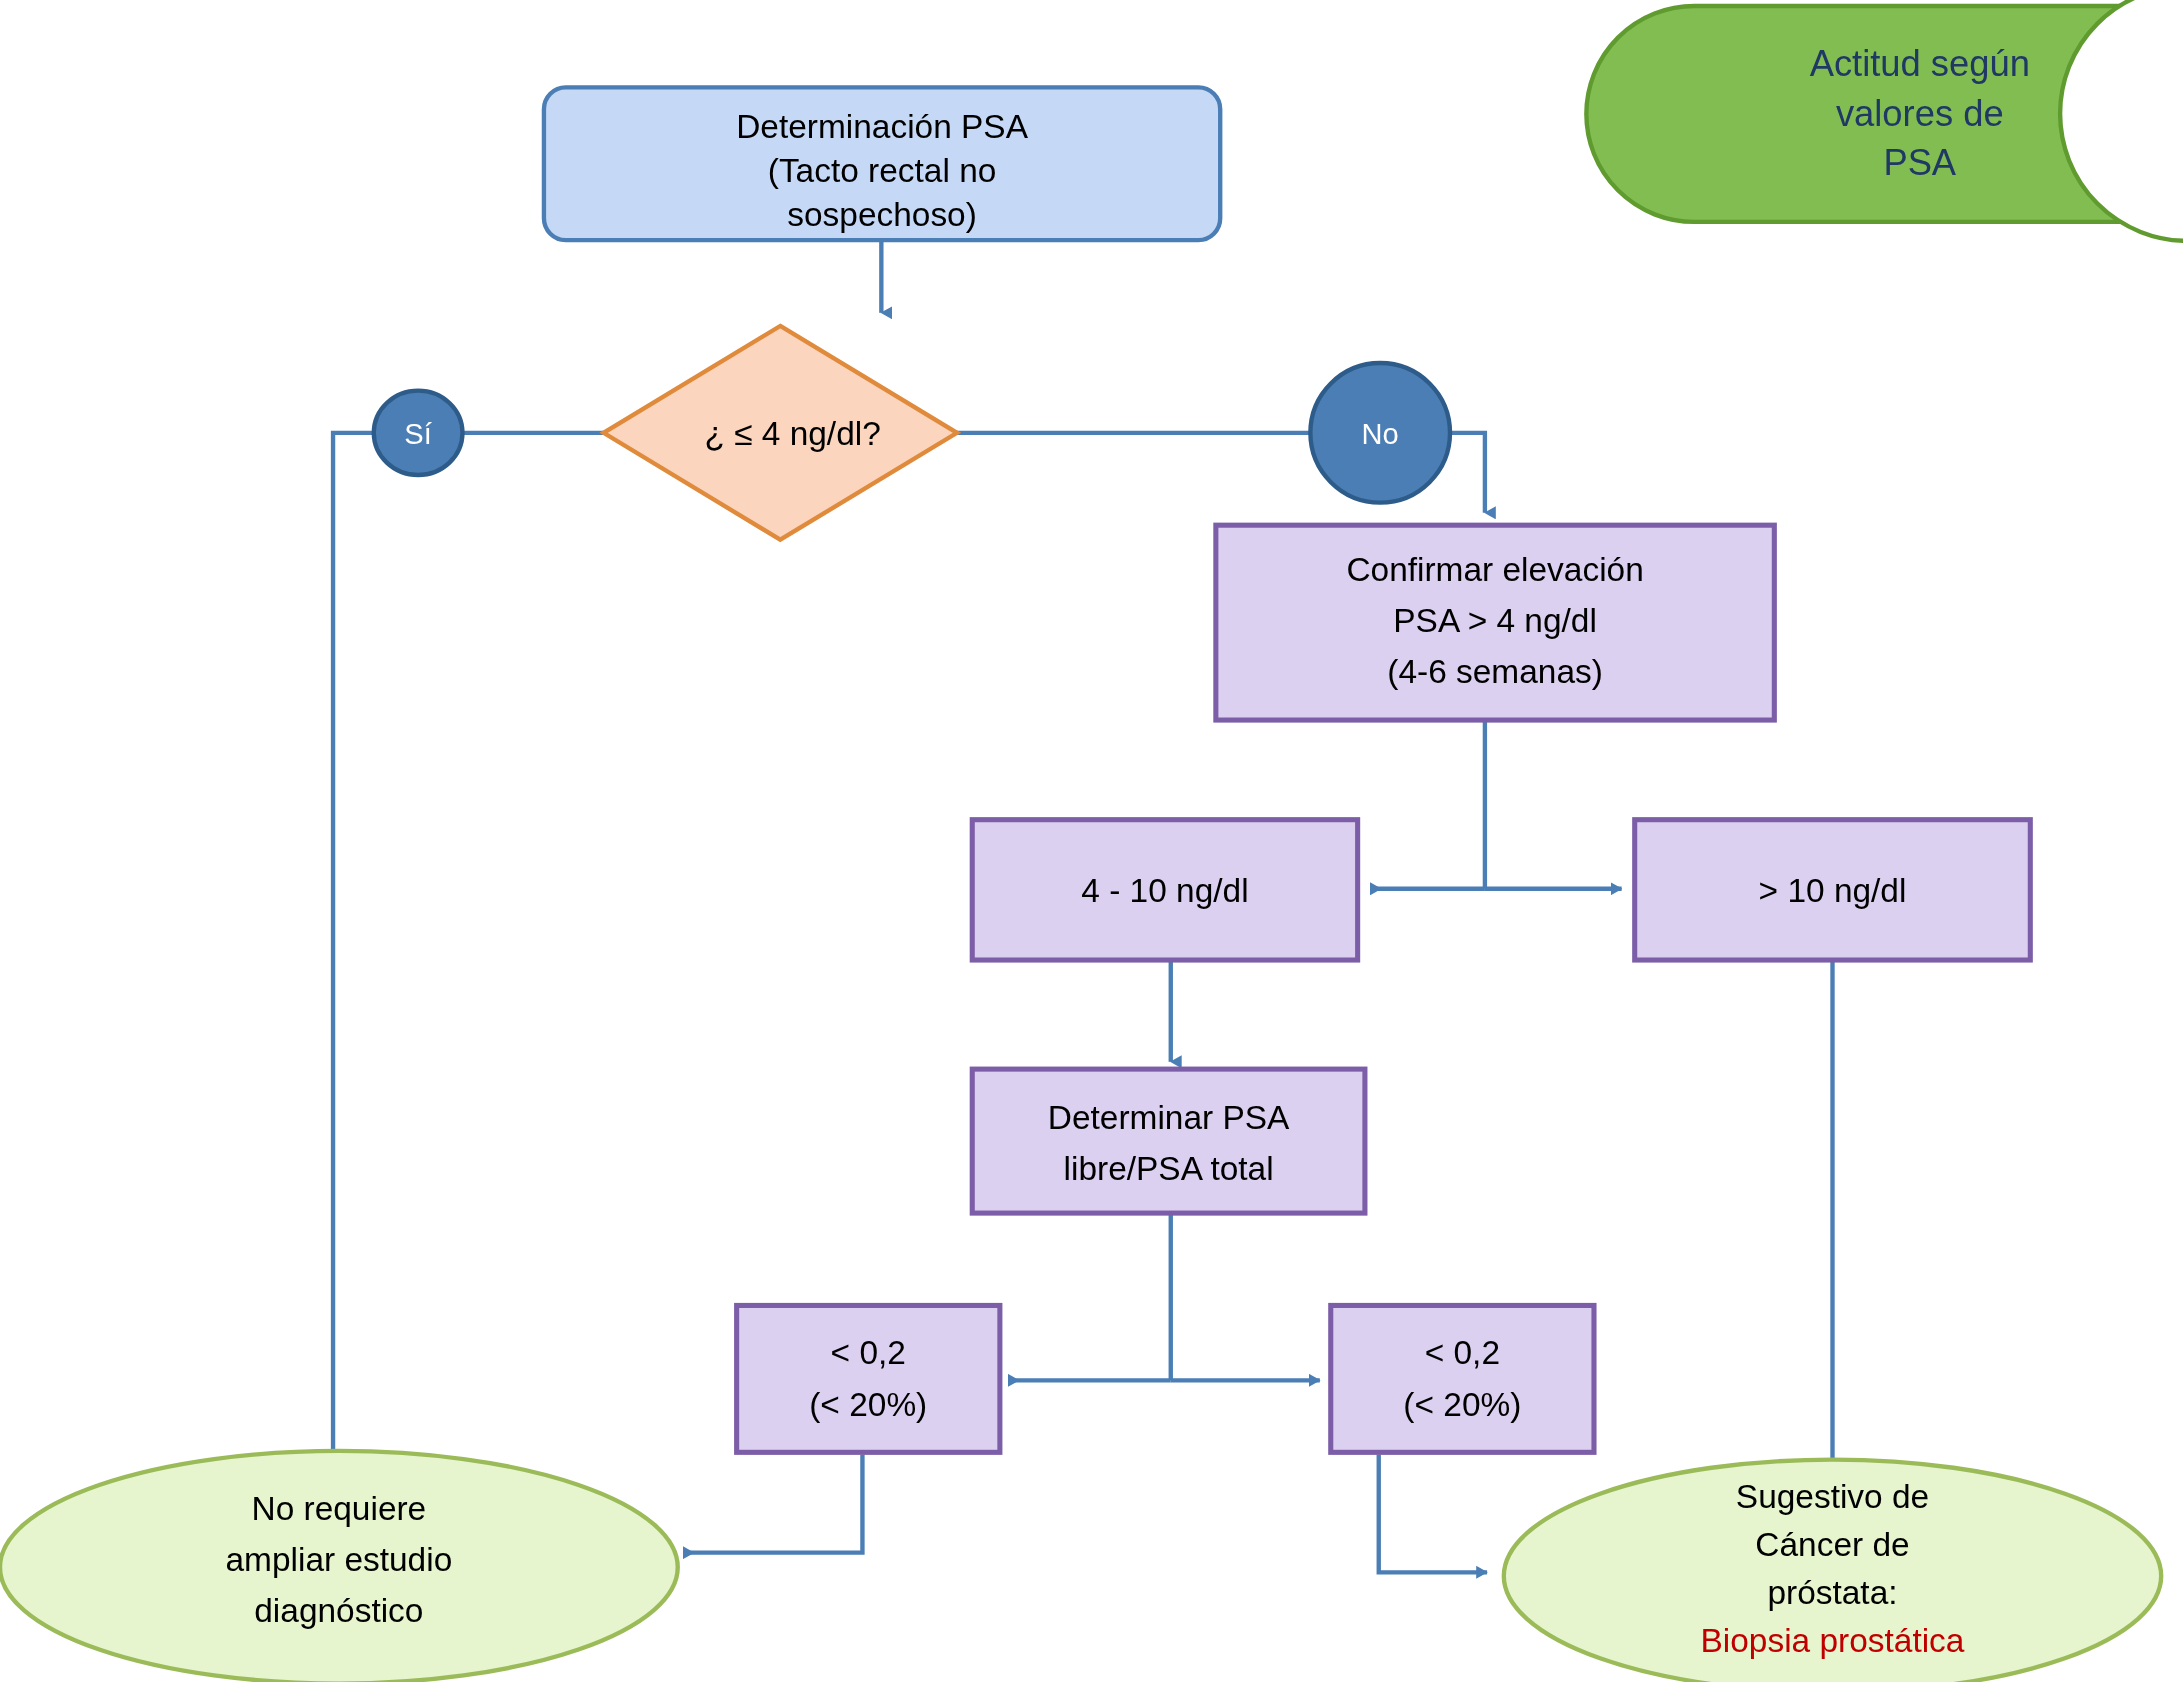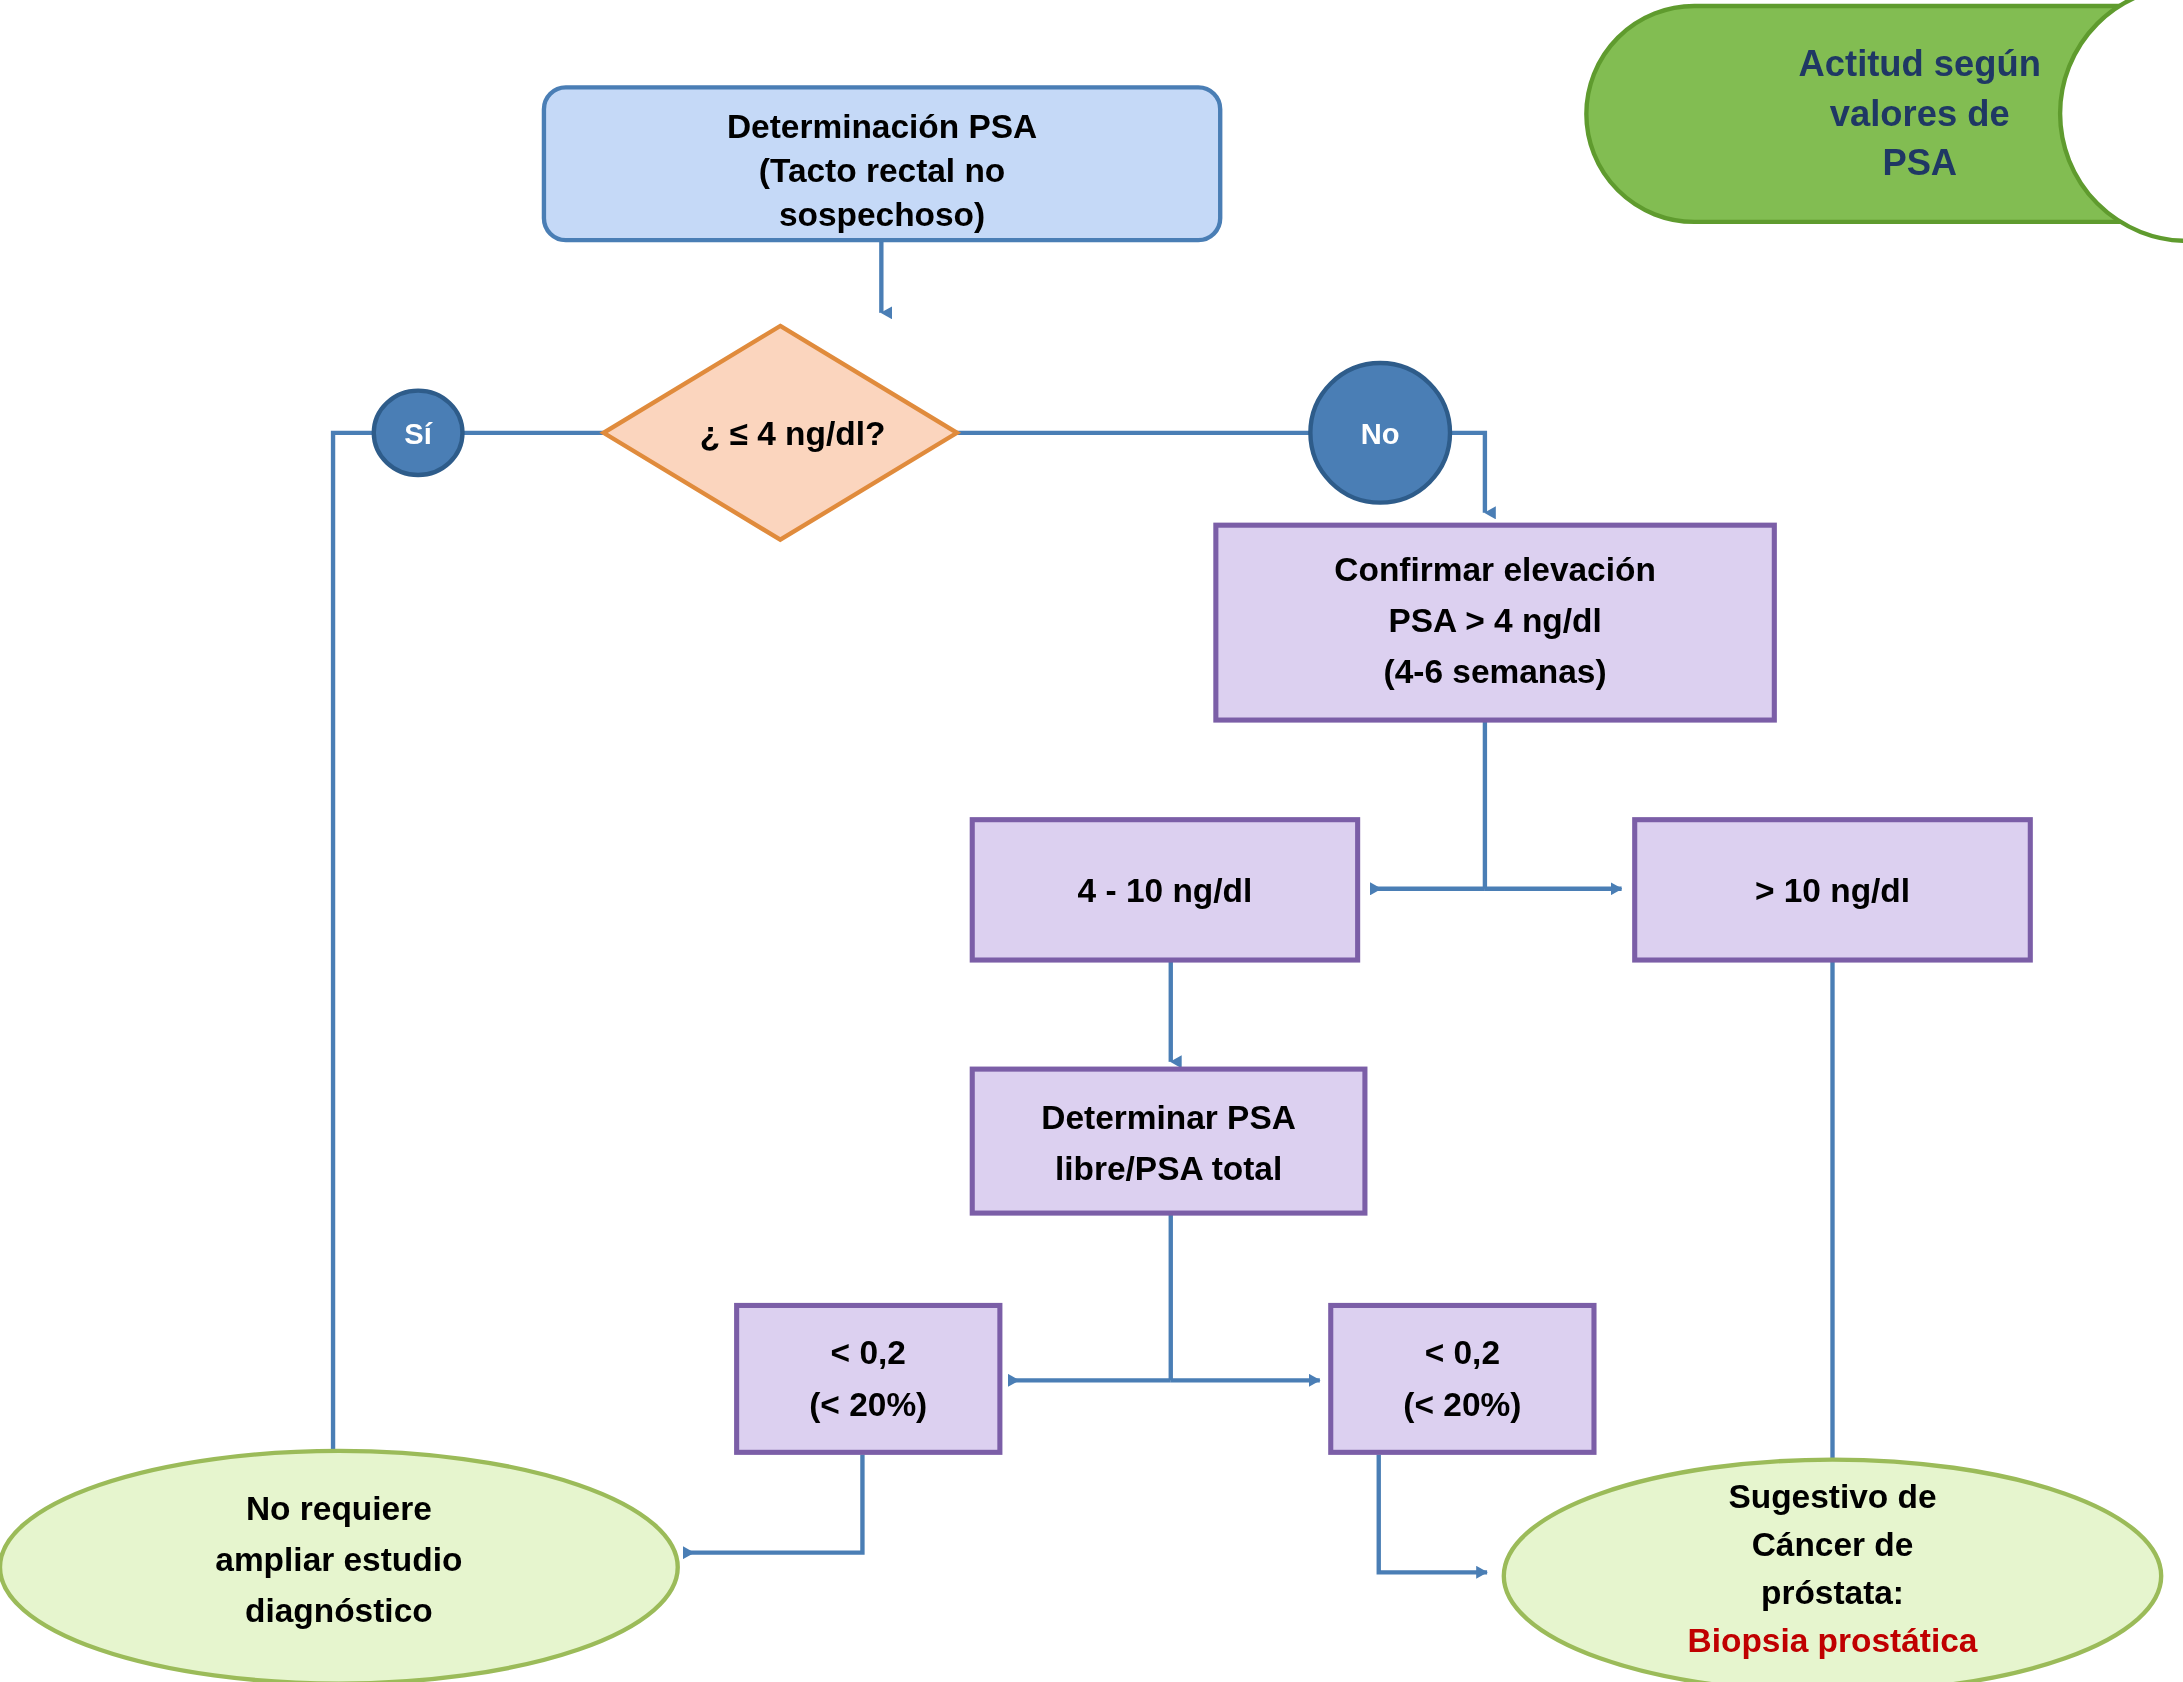--- a/index.html
+++ b/index.html
@@ -1,18 +1,18 @@
 <!DOCTYPE html>
 <html style="font-size:11.6px"><head>
 <meta charset="utf-8">
 <style>
   html,body{margin:0;padding:0;background:#ffffff;}
   body{width:2183px;height:1683px;overflow:hidden;
        font-family:"Liberation Sans","DejaVu Sans",sans-serif;}
-  #stage{position:relative;width:2183px;height:1683px;background:#fff;font-weight:bold;}
+  #stage{position:relative;width:2183px;height:1683px;background:#fff;}
   svg#flow{position:absolute;left:0;top:0;width:2183px;height:1683px;}
   text{font-family:"Liberation Sans","DejaVu Sans",sans-serif;}
   .n-text{font-size:46px;fill:#000000;}
   .banner-text{font-size:50px;fill:#1F3864;}
   .badge-text{font-size:40px;fill:#ffffff;}
   .red-text{font-size:46px;fill:#C00000;}
 </style>
 </head>
 <body>
 

